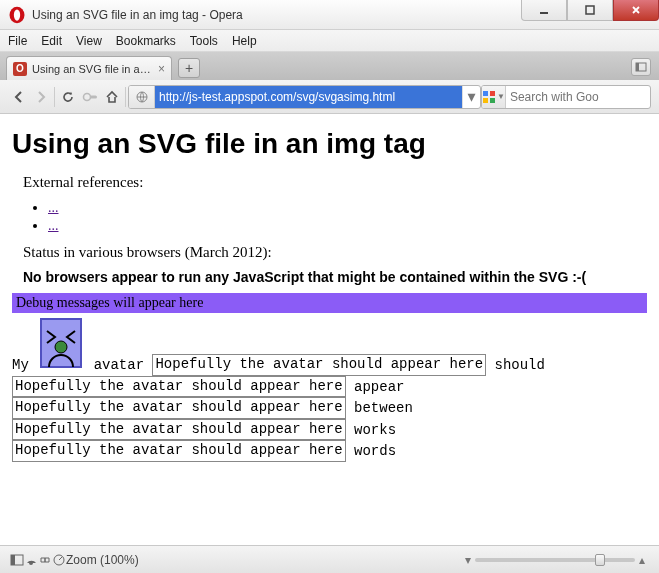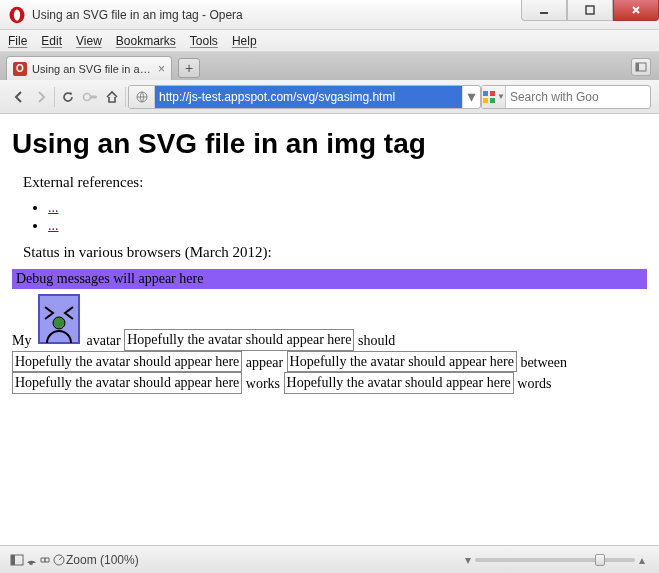--- a/index.html
+++ b/index.html
@@ -11,21 +11,21 @@
   .titlebar .opera-logo { width: 18px; height: 18px; margin: 0 6px 0 8px; }
   .titlebar .title { font-size: 12px; color: #333; flex: 1; }
   .win-btns { display: flex; height: 100%; }
   .win-btn { width: 46px; height: 22px; display: flex; align-items: center; justify-content: center; border: 1px solid #bcbcbc; border-top: none; background: linear-gradient(#f7f7f7,#e6e6e6); font-size: 11px; margin-top:-1px; }
   .win-btn.min { border-radius: 0 0 0 4px; }
   .win-btn.close { background: linear-gradient(#e07880,#c0392b); color: #fff; border-color:#a33; border-radius: 0 0 4px 0; }
   .win-btn svg { display:block; }
 
   
   .menubar { height: 22px; background: linear-gradient(#f6f6f6,#ececec); display: flex; align-items: center; padding: 0 8px; font-size: 12px; color: #222; border-bottom: 1px solid #d8d8d8; }
-  .menubar span { margin-right: 14px; text-decoration: underline; text-decoration-color: #888; text-underline-offset: 2px; cursor: default; }
+  .menubar span { margin-right: 14px; text-decoration-color: #888; text-underline-offset: 2px; cursor: default; }
 
   
   .tabstrip { height: 28px; background: linear-gradient(#cfcfcf,#bcbcbc); display: flex; align-items: end; padding: 0 6px; position: relative; }
   .tab { height: 24px; background: linear-gradient(#f9f9f9,#e9e9e9); border: 1px solid #a9a9a9; border-bottom: none; border-radius: 4px 4px 0 0; display: flex; align-items: center; padding: 0 6px; font-size: 11px; color:#333; max-width: 180px; }
   .tab .favicon { width:14px; height:14px; margin-right:5px; background:#c0392b; border-radius:2px; display:flex; align-items:center; justify-content:center; color:#fff; font-weight:bold; font-size:10px;}
   .tab .tab-title { white-space: nowrap; overflow:hidden; text-overflow: ellipsis; max-width: 120px; }
   .tab .tab-close { margin-left: 6px; color:#777; font-size:12px; line-height:1; }
   .newtab { width:22px; height:20px; margin-left:6px; background: linear-gradient(#e6e6e6,#d2d2d2); border:1px solid #a0a0a0; border-radius:3px; display:flex; align-items:center; justify-content:center; color:#555; font-size:14px; margin-bottom:2px;}
   .panel-toggle { position:absolute; right:8px; bottom:4px; width:20px; height:18px; border:1px solid #a9a9a9; background:linear-gradient(#f0f0f0,#dcdcdc); border-radius:3px; display:flex; align-items:center; justify-content:center;}
 
@@ -45,21 +45,21 @@
 
   
   .page { padding: 8px 12px 12px 12px; font-family: "Times New Roman", serif; font-size: 15px; color:#000; height: calc(573px - 30px - 22px - 28px - 34px - 28px); overflow:auto; }
   .page h1 { font-family: Arial, sans-serif; font-weight: bold; font-size: 28px; margin: 6px 0 14px 0; }
   .page p { margin: 8px 11px; }
   .page ul { margin: 6px 0 10px 0; padding-left: 36px; }
   .page ul li { font-size: 14px; line-height: 1.25; }
   .page a.vlink { color: #551a8b; text-decoration: underline; }
   .page .bold { font-family: Arial, sans-serif; font-weight: bold; font-size: 14px; }
   .debug-bar { background:#8b5cf6; padding:2px 4px; font-size:14px; margin-top:6px; }
-  .flow { font-size:14px; line-height: 1.4; }
+  .flow { font-size:14px; line-height: 1.4; font-family: Liberation Mono, monospace; }
   .flow .box { display:inline-block; border:1px solid #888; padding:0 2px; font-size:14px; vertical-align: bottom; background:#fff;}
   .avatar { display:inline-block; vertical-align: bottom; margin: 0 2px;}
 
   
   .statusbar { height:28px; background: linear-gradient(#f4f4f4,#e3e3e3); border-top:1px solid #c9c9c9; display:flex; align-items:center; padding:0 10px; font-size:12px; color:#444; position: absolute; bottom:0; left:0; right:0; }
   .statusbar .sicon { color:#666; display:flex; align-items:center; }
   .statusbar .zoom-track { flex:0 0 160px; height:4px; background:#c7c7c7; border-radius:2px; margin-left:auto; position:relative; }
   .statusbar .zoom-thumb { position:absolute; top:-4px; width:10px; height:12px; background:linear-gradient(#fafafa,#d8d8d8); border:1px solid #999; border-radius:2px; }
   .statusbar .zoom-end { width:14px; text-align:center; color:#777; }
 
@@ -172,20 +172,21 @@
 </div>
 
 <div class="page">
   <h1>Using an SVG file in an img tag</h1>
   <p>External references:</p>
   <ul>
     <li><a href="#" class="vlink">...</a></li>
     <li><a href="#" class="vlink">...</a></li>
   </ul>
   <p>Status in various browsers (March 2012):</p>
+  <p class="bold">No browsers appear to run any JavaScript that might be contained within the SVG :-(</p>
   <div class="debug-bar">Debug messages will appear here</div>
 
   <div class="flow" style="margin-top:4px;">
     <span>My</span>
     <span class="avatar">
       <svg width="44" height="52">
         <rect x="2" y="2" width="40" height="48" fill="#9a9af0" stroke="#5050c0" stroke-width="2"></rect>
         <path d="M8 14 L16 20 L8 26" fill="none" stroke="#000" stroke-width="2"></path>
         <path d="M36 14 L28 20 L36 26" fill="none" stroke="#000" stroke-width="2"></path>
         <circle cx="22" cy="30" r="6" fill="#3b8a3b" stroke="#000"></circle>

